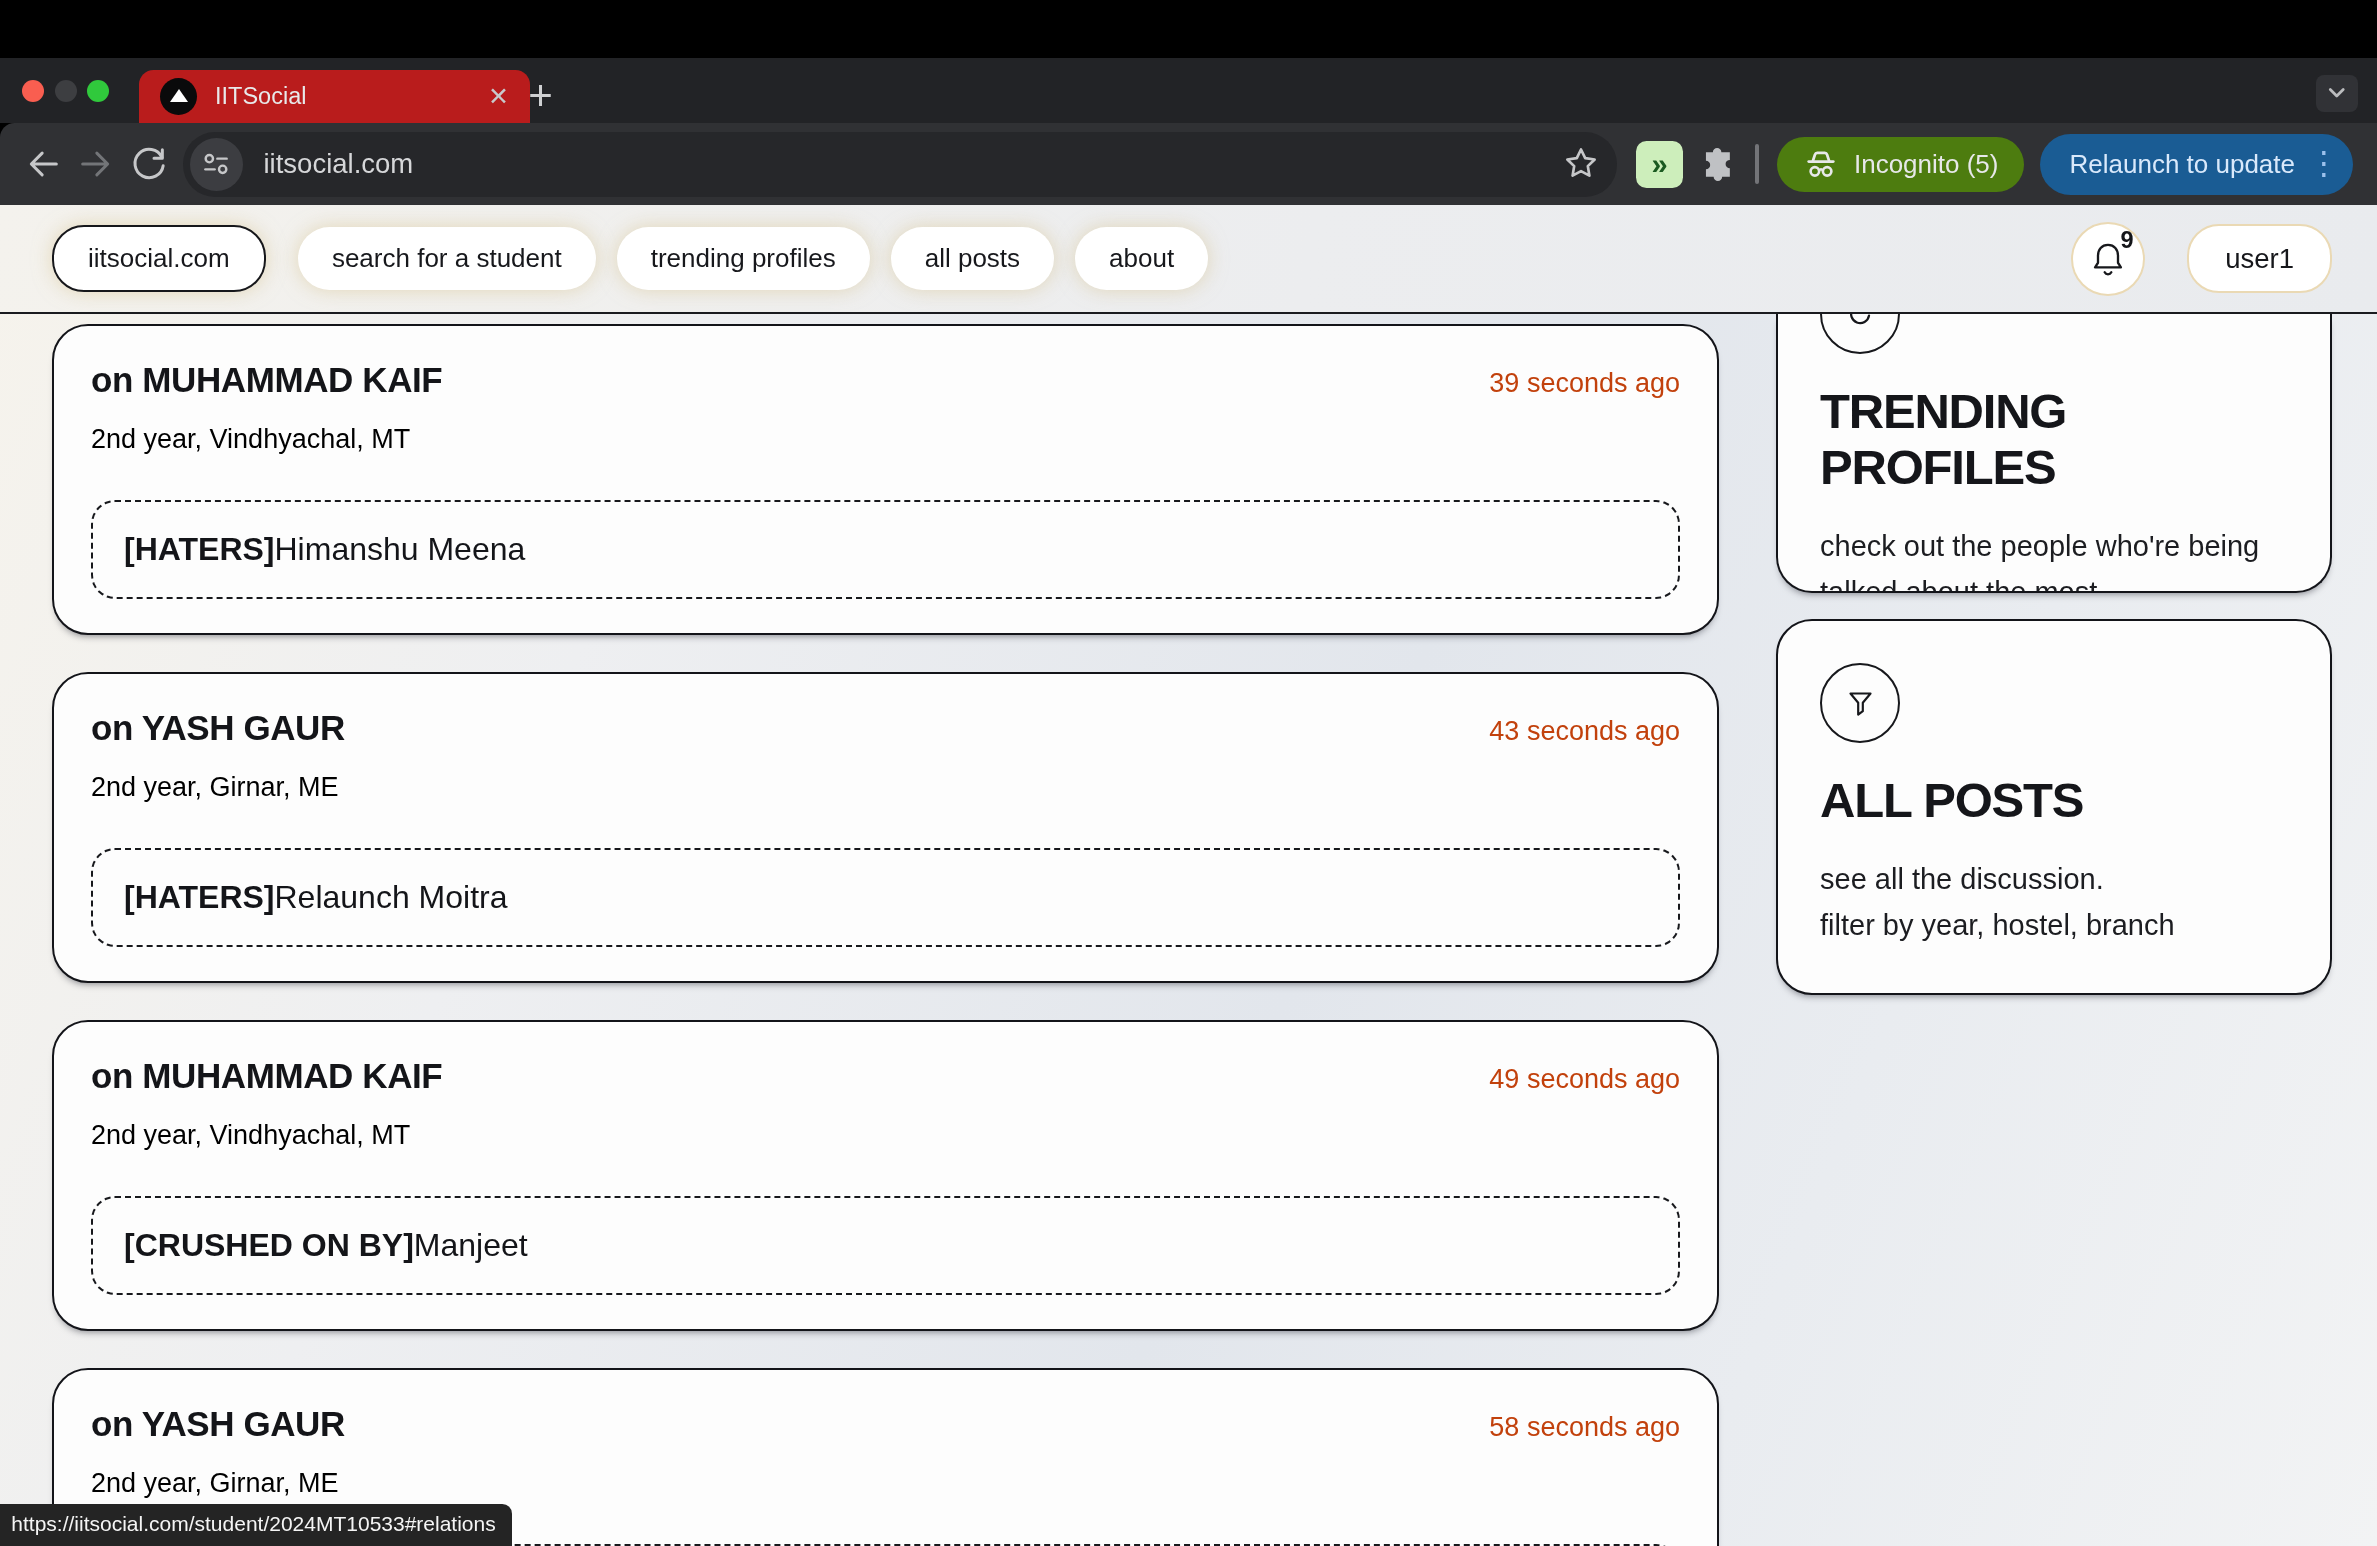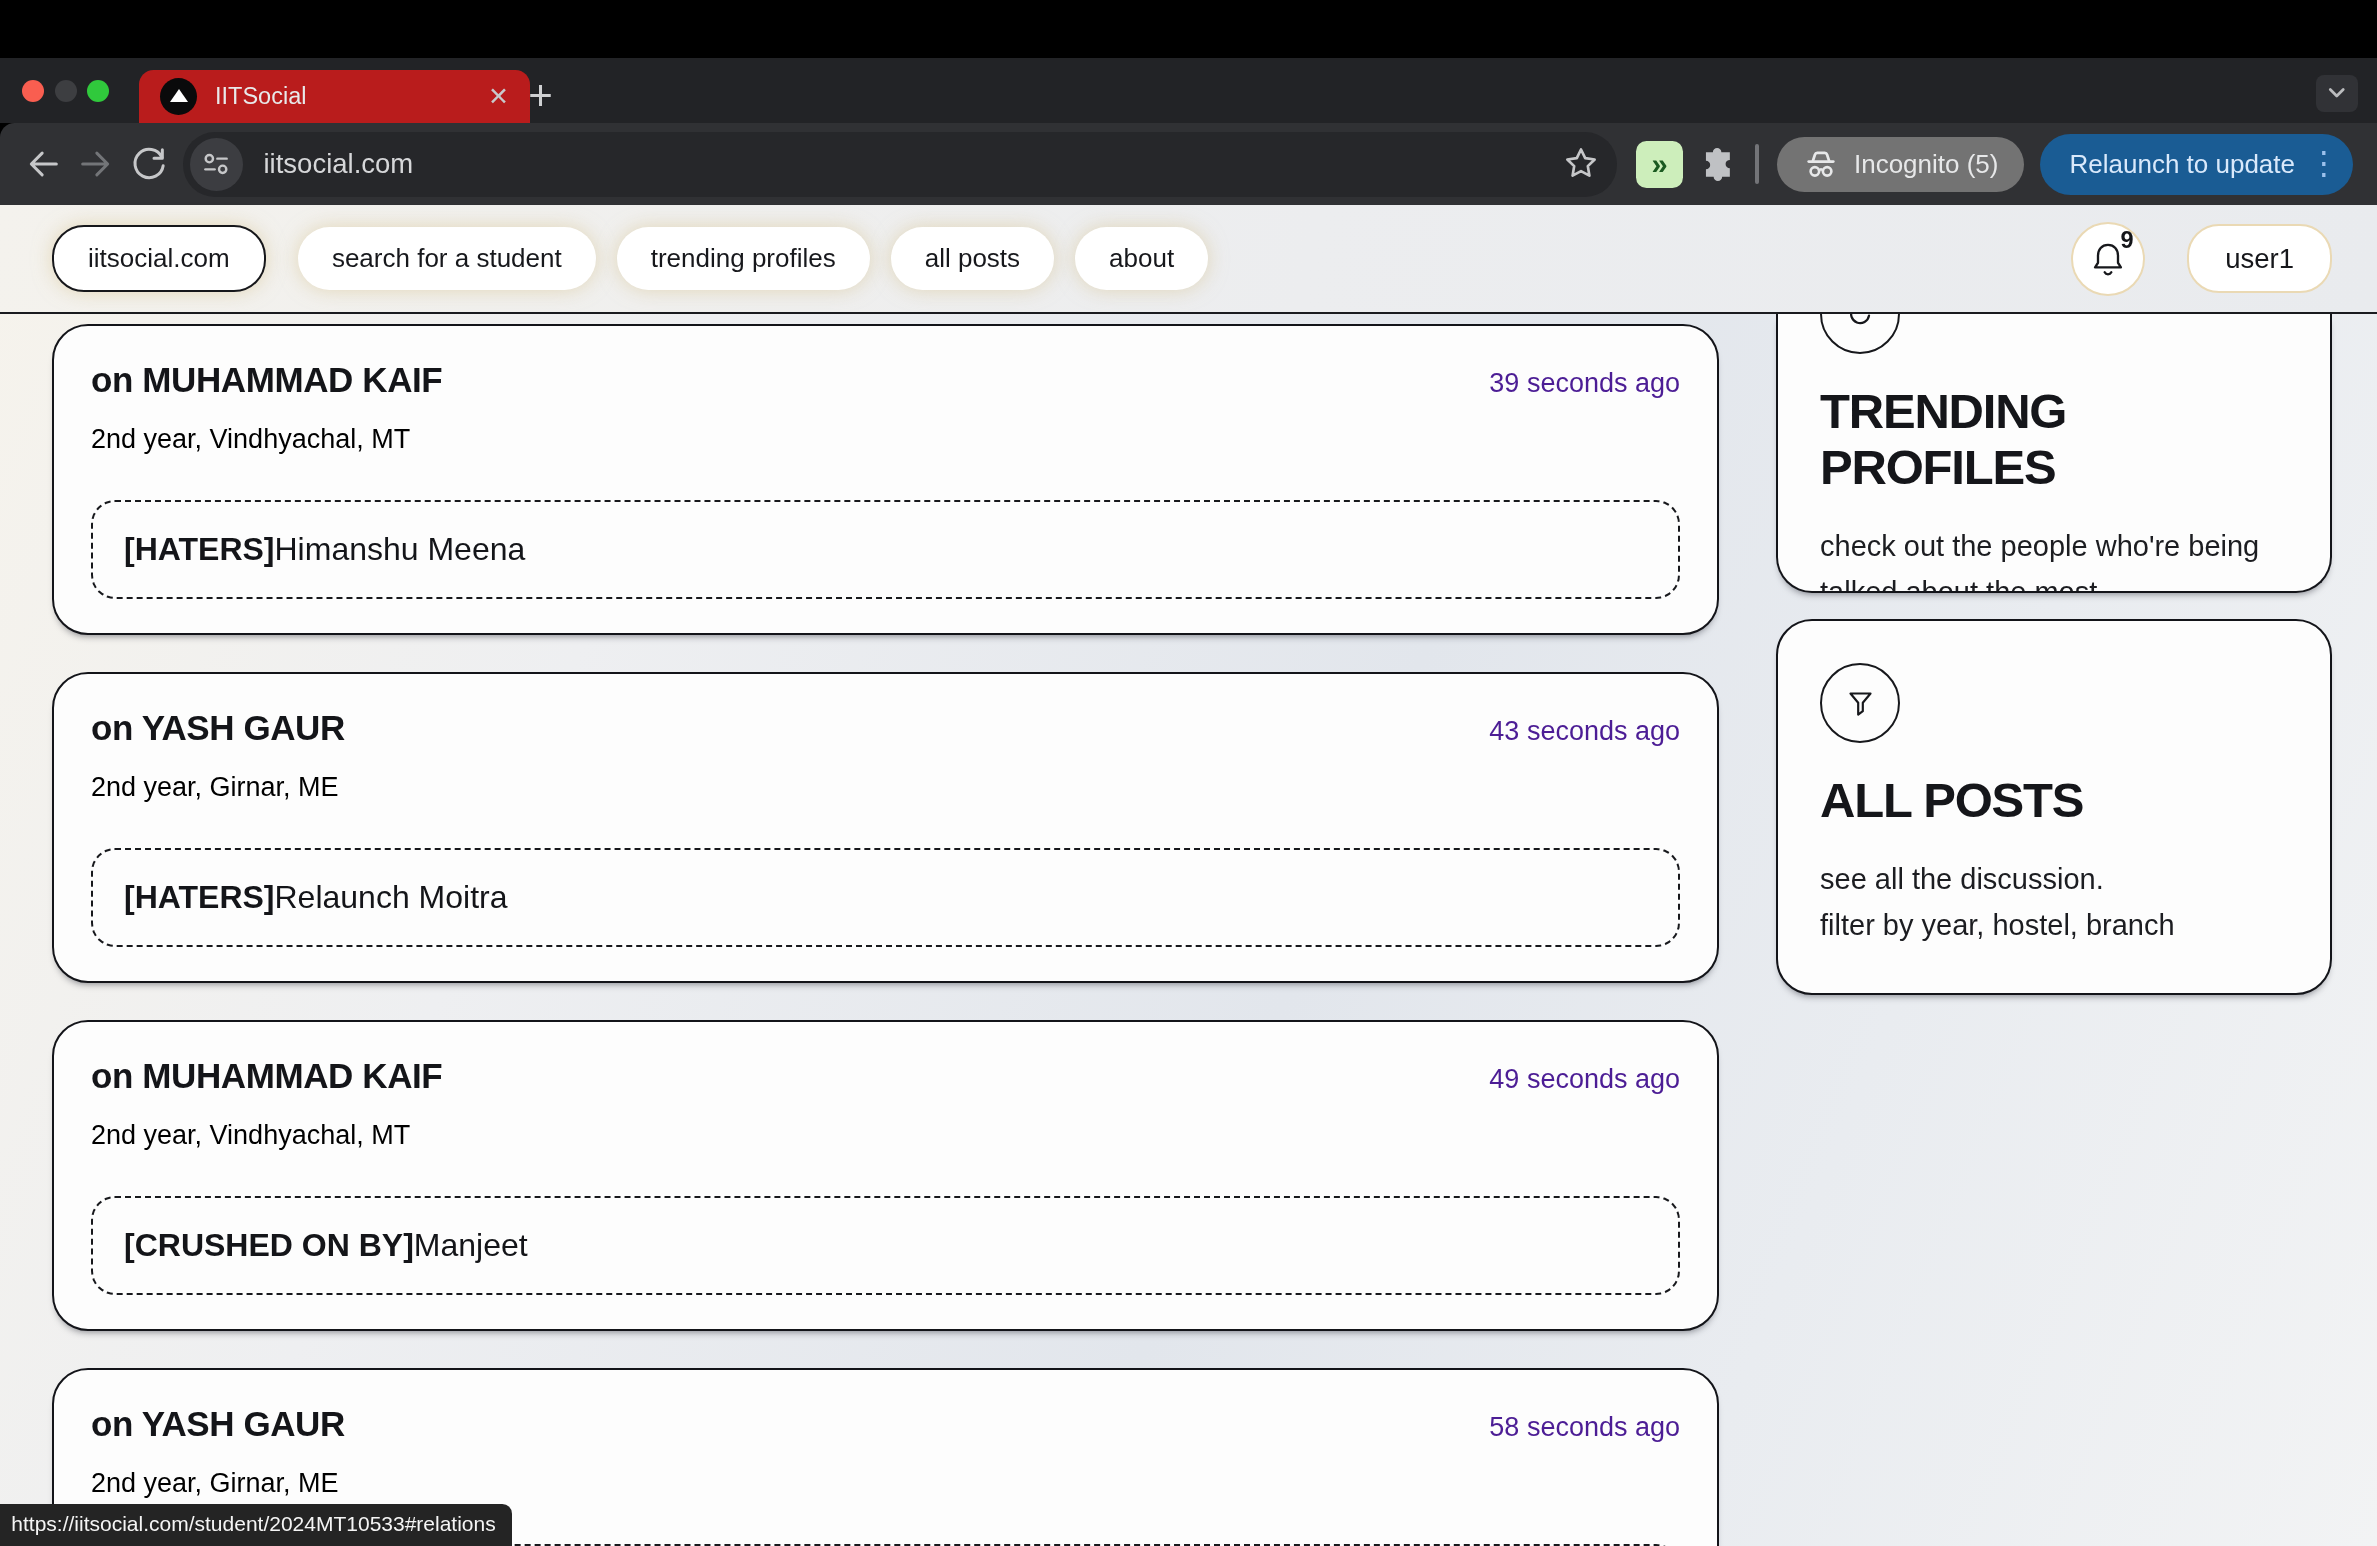--- a/index.html
+++ b/index.html
@@ -33,21 +33,21 @@
   .ic{stroke:#c6c7c9;fill:none;stroke-width:3.6;stroke-linecap:round;stroke-linejoin:round;}
   .ic.dim{stroke:#737578;}
   .omnibox{flex:1;height:65px;background:#26272a;border-radius:32px;display:flex;align-items:center;
            margin:0 11.3px 0 8px;padding:0 18px 0 6.5px;min-width:0;}
   .site-info{width:53px;height:53px;border-radius:50%;background:#3c3d41;flex:none;
            display:flex;align-items:center;justify-content:center;}
   .url{margin-left:21px;font-size:27.5px;color:#d6d7d9;flex:1;white-space:nowrap;overflow:hidden;}
   .ext-green{width:47px;height:47px;border-radius:10.5px;background:#cdeebb;color:#1b5a21;font-size:29px;
            font-weight:700;display:flex;align-items:center;justify-content:center;flex:none;margin:0 8px;}
   .divider{width:4px;height:40px;border-radius:2.4px;background:#737478;margin:0 18px 0 11.3px;flex:none;}
-  .incog{height:55px;border-radius:27.5px;background:#737373;display:flex;align-items:center;
+  .incog{height:55px;border-radius:27.5px;background:#4d7c0f;display:flex;align-items:center;
            padding:0 26px;gap:14.6px;color:#e7e8e9;font-size:26px;flex:none;}
   .relaunch{height:61px;border-radius:31px;background:#1a5c94;color:#d9e9fb;font-size:26px;font-weight:500;
            display:flex;align-items:center;padding:0 13px 0 29px;margin-left:16px;flex:none;}
   .kebab{color:#9cc1ec;font-size:32px;margin-left:13px;letter-spacing:0;line-height:0.62;}
 
   
   .page{position:absolute;top:205px;left:0;right:0;bottom:0;
         background:linear-gradient(112deg,#f6f3ec 0%,#eeeff1 26%,#e2e6ec 55%,#e9ecf0 76%,#f2f3f4 100%);}
   .page-header{height:107px;border-bottom:2.4px solid #1a1b1f;display:flex;align-items:center;gap:21px;
         padding:0 45px 0 52px;background:linear-gradient(100deg,#f4f2ed,#ecedef 55%,#e9ebee);
@@ -61,21 +61,21 @@
   .bell-badge{position:absolute;top:3.2px;right:9.7px;font-size:23.5px;font-weight:600;color:#141519;}
   .user-pill{height:65px;border:2.4px solid #ead9b4;border-radius:32px;background:#fff;font-size:27.5px;
         font-weight:500;padding:0 36px;display:flex;align-items:center;margin-left:21px;}
 
   .content{display:flex;gap:57px;padding:9.7px 45px 0 52px;align-items:flex-start;}
   .feed{flex:1;min-width:0;}
   .post-card{background:#fdfdfd;border:2.4px solid #131419;border-radius:36px;padding:34px 37px;
         margin-bottom:37px;box-shadow:0 5.7px 7.3px -4.9px rgba(25,28,40,.5);}
   .post-head{display:flex;align-items:baseline;}
   .post-author{font-size:35px;font-weight:600;margin:0;letter-spacing:-0.4px;color:#141519;}
-  .post-time{margin-left:auto;font-size:27px;font-weight:500;color:#4c1d95;white-space:nowrap;}
+  .post-time{margin-left:auto;font-size:27px;font-weight:500;color:#c2410c;white-space:nowrap;}
   .post-meta{margin-top:24px;font-size:27px;color:#000000;}
   .post-body{margin-top:45px;border:2px dashed #17181c;border-radius:24px;height:95px;
         display:flex;align-items:center;padding:0 31px;font-size:32px;color:#141519;}
   .rel-tag{font-weight:700;}
   .rel-name{font-weight:400;}
 
   .side{width:556px;flex:none;margin-top:-9.7px;}
   .side-card{background:#fdfdfd;border:2.4px solid #131419;border-radius:36px;padding:42px 42px 45px;
         box-shadow:0 5.7px 7.3px -4.9px rgba(25,28,40,.5);}
   .side-card.clipped{height:279px;box-sizing:border-box;border-top:none;border-radius:0 0 36px 36px;

